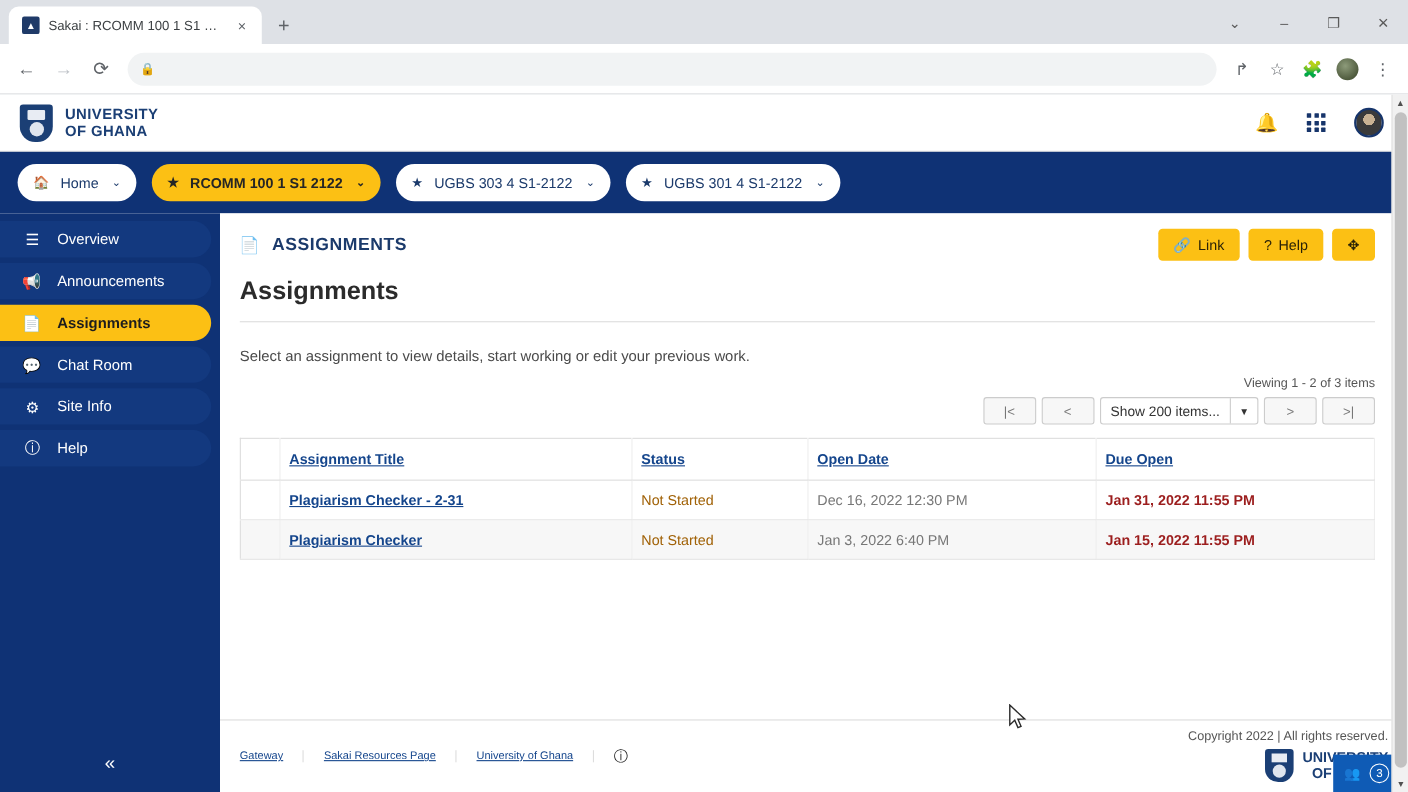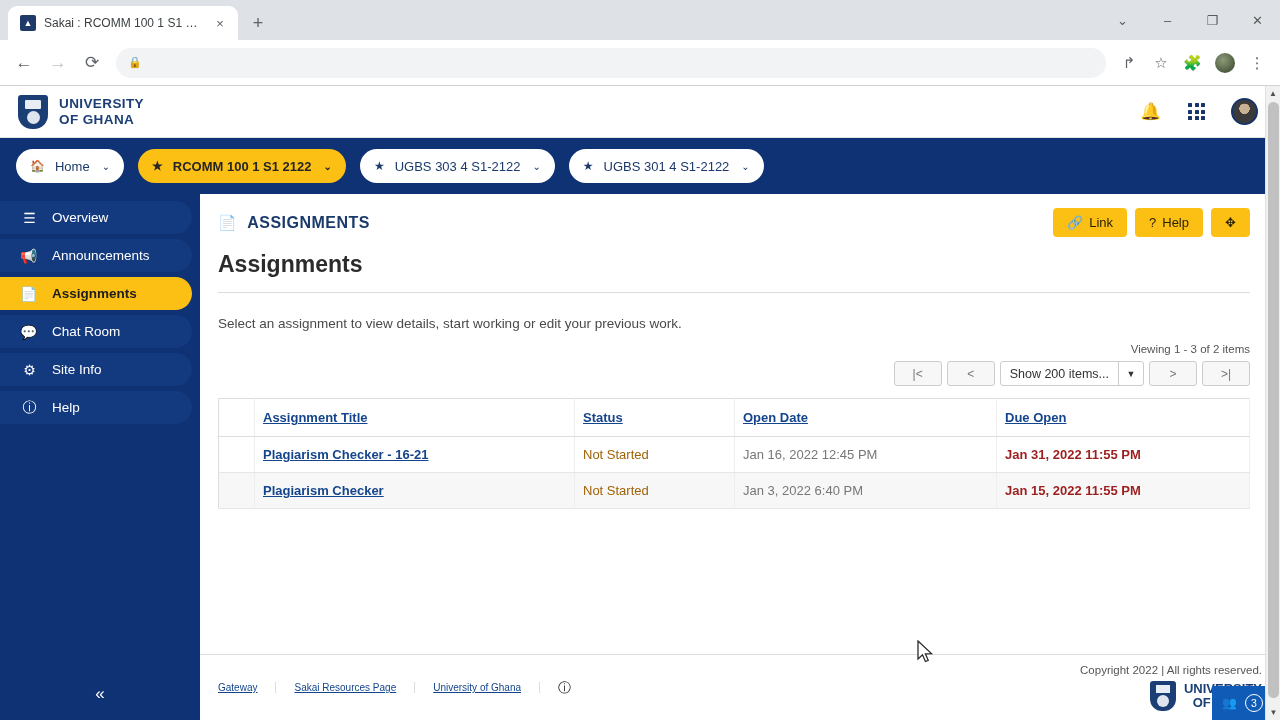--- a/index.html
+++ b/index.html
@@ -422,21 +422,21 @@
               <span>✥</span>
             </div>
           </div>
         </div>
 
         <div class="page-wrap">
           <h1 class="page-title">Assignments</h1>
           <div class="instructions">Select an assignment to view details, start working or edit your previous work.</div>
 
           <div class="pager">
-            <div class="viewing">Viewing 1 - 3 of 2 items</div>
+            <div class="viewing">Viewing 1 - 2 of 3 items</div>
             <div class="pager-row">
               <div class="pbtn">|&lt;</div>
               <div class="pbtn">&lt;</div>
               <div class="pselect">
                 <span>Show 200 items...</span>
                 <span class="arrow">▼</span>
               </div>
               <div class="pbtn">&gt;</div>
               <div class="pbtn">&gt;|</div>
             </div>
@@ -457,24 +457,24 @@
                 </th>
                 <th>
                   <a href="#">Due Open</a>
                 </th>
               </tr>
             </thead>
             <tbody>
               <tr>
                 <td class="c-check"></td>
                 <td class="c-title">
-                  <a href="#">Plagiarism Checker - 16-21</a>
+                  <a href="#">Plagiarism Checker - 2-31</a>
                 </td>
                 <td class="c-status">Not Started</td>
-                <td class="c-open">Jan 16, 2022 12:45 PM</td>
+                <td class="c-open">Dec 16, 2022 12:30 PM</td>
                 <td class="c-due">Jan 31, 2022 11:55 PM</td>
               </tr>
               <tr class="alt">
                 <td class="c-check"></td>
                 <td class="c-title">
                   <a href="#">Plagiarism Checker</a>
                 </td>
                 <td class="c-status">Not Started</td>
                 <td class="c-open">Jan 3, 2022 6:40 PM</td>
                 <td class="c-due">Jan 15, 2022 11:55 PM</td>

